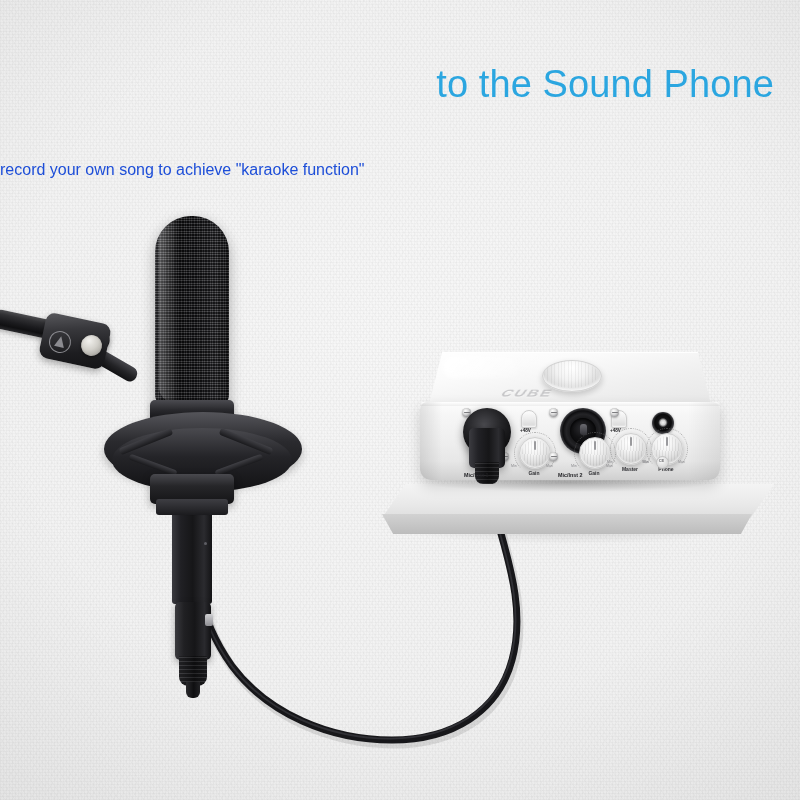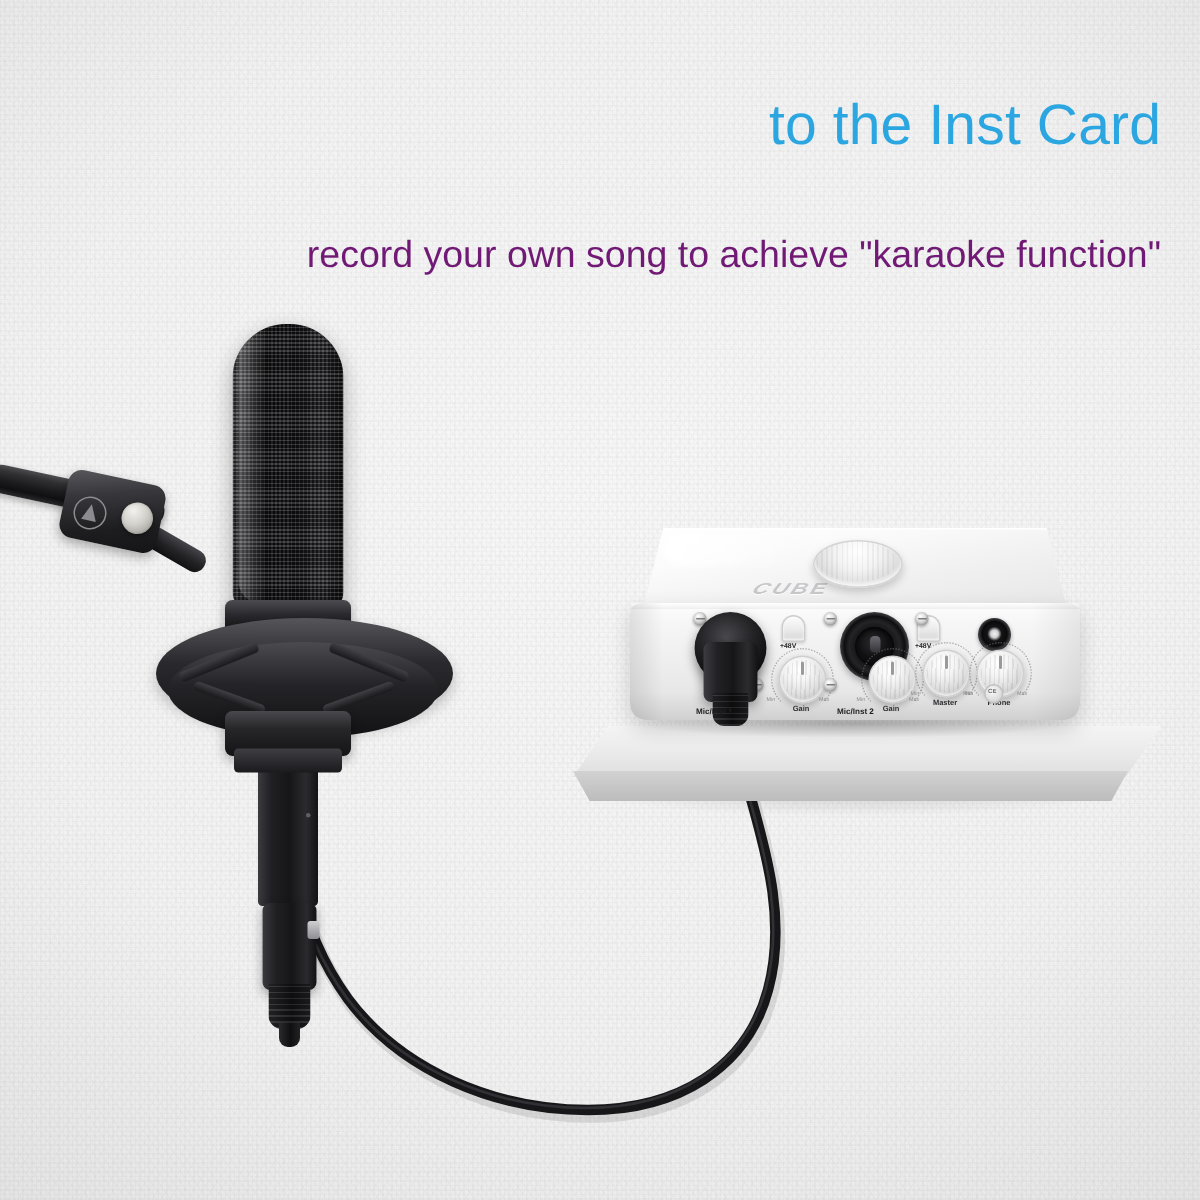--- a/index.html
+++ b/index.html
@@ -52,23 +52,22 @@
     font-size: 38px;
     line-height: 45px;
     font-weight: 400;
     letter-spacing: .1px;
     white-space: nowrap;
   }
   #subhead {
     position: absolute;
     left: 0; right: 26px;
     top: 158px;
-    text-align: right;
-    color: #701a75;
-    font-size: 25px;
+    color: #1d4ed8;
+    font-size: 16px;
     line-height: 24px;
     font-weight: 400;
     white-space: nowrap;
   }
 
   
   #mic-assembly { position: absolute; left: 0; top: 190px; width: 330px; height: 430px; }
 
   
   #boom-arm {
@@ -449,21 +448,21 @@
 </head>
 <body>
 
 <div id="stage">
 
   <div id="bg-base"></div>
   <div id="bg-noise"></div>
   <div id="bg-vignette"></div>
 
   <div id="headline">
-    <span class="head-line">to the Inst Card</span>
+    <span class="head-line">to the Sound Phone</span>
   </div>
   <div id="subhead">record your own song to achieve "karaoke function"</div>
 
   <svg id="cable-svg" viewBox="0 0 800 800">
     <path d="M 193 506
              C 190 560, 196 616, 232 666
              C 268 714, 330 740, 392 740
              C 452 740, 498 712, 512 660
              C 524 616, 512 572, 500 530
              C 492 500, 489 490, 489 478" fill="none" stroke="#000000" stroke-opacity="0.10" stroke-width="9" stroke-linecap="round" transform="translate(2,4)"></path>

